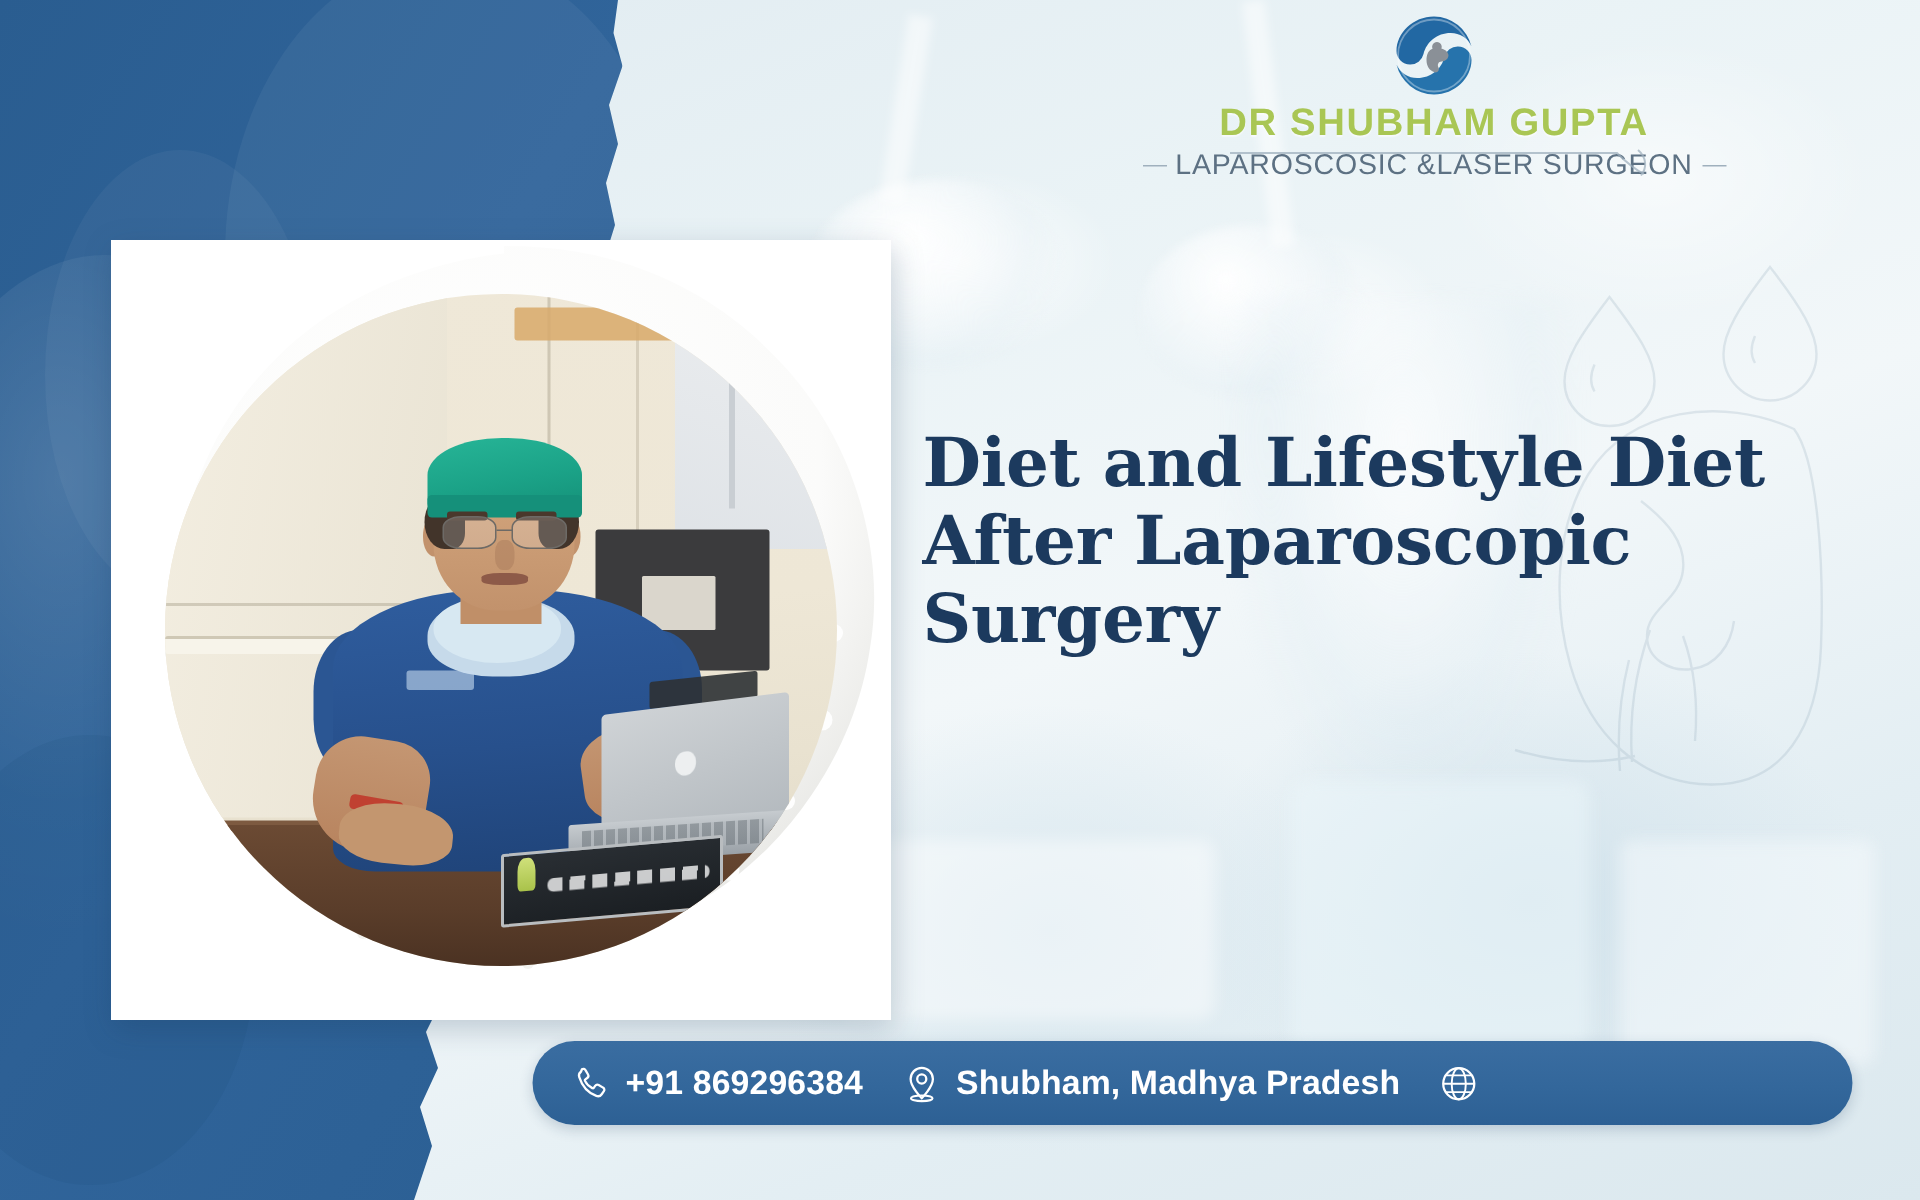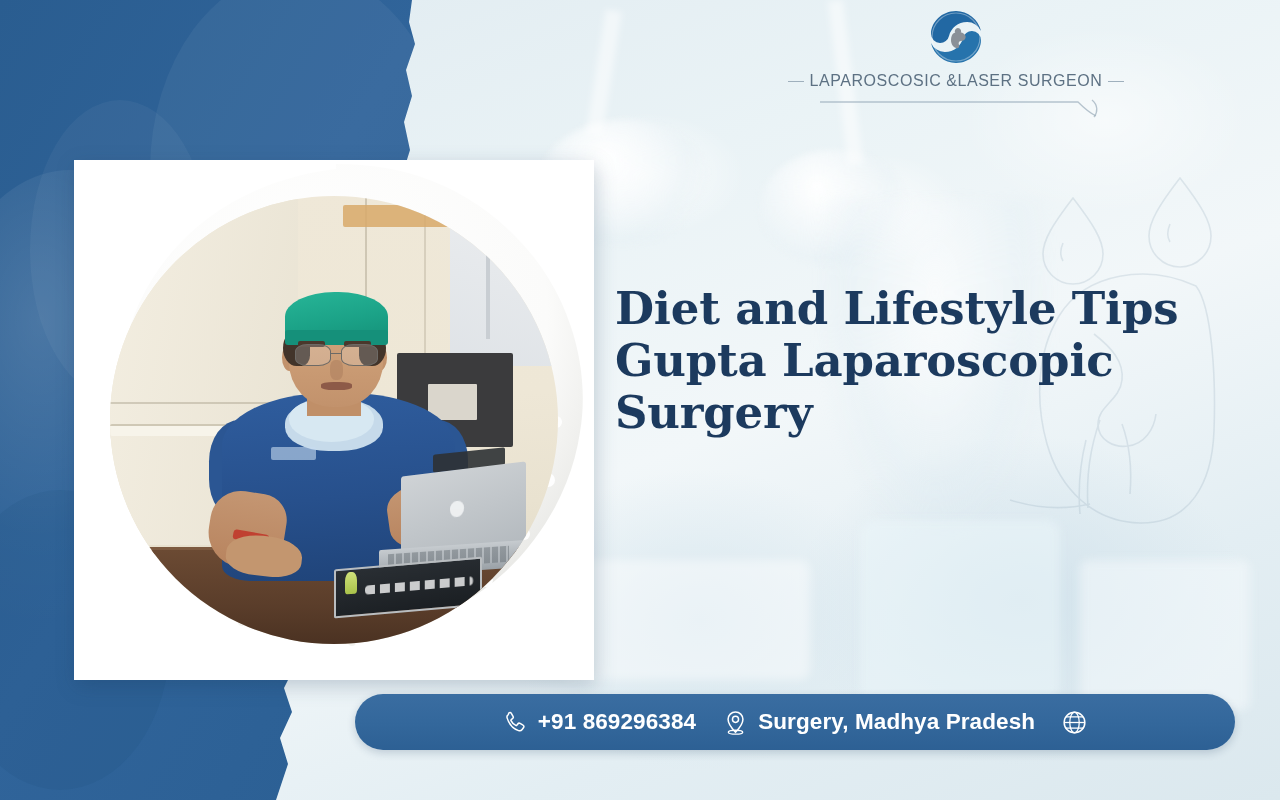--- a/index.html
+++ b/index.html
@@ -133,21 +133,21 @@
     font-family:"Liberation Sans", sans-serif;
     font-weight:bold; font-size:25.5px; letter-spacing:1.1px;
     color:#a9c654; line-height:1; margin-top:2px;
     text-shadow:0 1px 1px rgba(255,255,255,.6);
     white-space:nowrap;
   }
   .logo-tag-row { display:flex; align-items:center; justify-content:center; gap:6px; margin-top:4px; }
   .logo-rule { height:1px; background:#9fb0bd; flex:0 0 auto; }
   .logo-tag {
     font-family:"Liberation Sans", sans-serif;
-    font-size:16px; letter-spacing:.55px; color:#5d7183; white-space:nowrap;
+    font-size:19px; letter-spacing:.55px; color:#5d7183; white-space:nowrap;
   }
 
   
   .headline {
     position:absolute; left:615px; top:283px; width:620px;
   }
   .headline h1 {
     font-family:"DejaVu Serif", serif;
     font-weight:bold;
     font-size:45px; line-height:1.16;
@@ -159,21 +159,21 @@
     font-family:"DejaVu Serif", serif;
     font-size:23px; color:#2e4152; letter-spacing:.1px;
   }
 
   
   .contact-bar {
     position:absolute; left:355px; top:694px;
     height:56px; width:880px;
     background:linear-gradient(180deg,#3a6da1 0%, #33679b 55%, #2d6094 100%);
     border-radius:28px;
-    display:flex; align-items:center; justify-content:center;
+    display:flex; align-items:center; 
     gap:26px; padding:0 26px;
     box-shadow:0 3px 9px rgba(25,55,90,.2);
   }
   .contact-item { display:flex; align-items:center; gap:9px; }
   .contact-item .txt {
     color:#ffffff; font-size:22.5px; font-weight:bold;
     font-family:"Liberation Sans", sans-serif; letter-spacing:.1px; white-space:nowrap;
   }
   .ci-icon { flex:0 0 auto; display:block; }
 </style>
@@ -364,34 +364,35 @@
                  a9 9 0 0 1 -9 7 a9 9 0 0 1 -9 -9 c0 -12 11 -23 25 -23 z" fill="#17609e" opacity="0.95"></path>
         <path d="M31 57 a26 26 0 0 1 -25 -20 a15 15 0 0 0 14 9 c9 0 16 -6 18 -14
                  a9 9 0 0 1 9 -7 a9 9 0 0 1 9 9 c0 12 -11 23 -25 23 z" fill="#1b6ba8" opacity="0.95"></path>
         <circle cx="31" cy="31" r="24" fill="none" stroke="#ffffff" stroke-width="1.2" opacity="0.35"></circle>
 
         <path d="M33 22 a3.2 3.2 0 1 1 -0.1 0 z" fill="#8a9097"></path>
         <path d="M29 27 c4 -2 9 -1 11 2 c2 3 -1 6 -4 6 c-2 0 -3 2 -2 4
                  c1 2 -1 4 -3 3 c-3 -1 -5 -4 -5 -8 c0 -3 1 -6 3 -7 z" fill="#8a9097"></path>
       </svg>
     </div>
+    <div class="logo-name">DR SHUBHAM GUPTA</div>
     <div class="logo-tag-row">
       <div class="logo-rule" style="width:16px"></div>
       <div class="logo-tag">LAPAROSCOSIC &amp;LASER SURGEON</div>
       <div class="logo-rule" style="width:16px"></div>
     </div>
 
     <svg width="300" height="20" style="position:absolute;left:0;top:92px">
       <path d="M14 4 H272 c6 6 12 11 18 14" fill="none" stroke="#9fb0bd" stroke-width="1.3" opacity=".75"></path>
       <path d="M286 2 c6 5 6 12 2 17" fill="none" stroke="#9fb0bd" stroke-width="1.3" opacity=".75"></path>
     </svg>
   </div>
 
   <div class="headline">
-    <h1>Diet and Lifestyle Tips Gupta Laparoscopic Surgery</h1>
+    <h1>Diet and Lifestyle Diet After Laparoscopic Surgery</h1>
   </div>
 
   <div class="contact-bar">
 
     <div class="contact-item">
       <svg class="ci-icon" width="27" height="27" viewBox="0 0 24 24">
         <path d="M6.2 3.4 c0.7 -0.5 1.7 -0.3 2.1 0.5 l1.5 2.6 c0.4 0.7 0.2 1.6 -0.5 2.1
                  l-1.1 0.8 c-0.3 0.2 -0.4 0.6 -0.2 0.9 c0.9 1.9 2.4 3.4 4.3 4.3
                  c0.3 0.2 0.7 0.1 0.9 -0.2 l0.8 -1.1 c0.5 -0.7 1.4 -0.9 2.1 -0.5
                  l2.6 1.5 c0.8 0.4 1 1.4 0.5 2.1 l-1.3 1.8 c-0.7 1 -2 1.4 -3.2 1
@@ -400,21 +401,21 @@
       <span class="txt">+91 869296384</span>
     </div>
 
     <div class="contact-item">
       <svg class="ci-icon" width="27" height="27" viewBox="0 0 24 24">
         <path d="M12 2.6 a6.6 6.6 0 0 0 -6.6 6.6 c0 4.8 6.6 11.4 6.6 11.4
                  s6.6 -6.6 6.6 -11.4 A6.6 6.6 0 0 0 12 2.6 z" fill="none" stroke="#ffffff" stroke-width="1.35"></path>
         <circle cx="12" cy="9.2" r="2.7" fill="none" stroke="#ffffff" stroke-width="1.35"></circle>
         <ellipse cx="12" cy="20.6" rx="6.4" ry="1.7" fill="none" stroke="#ffffff" stroke-width="1.2"></ellipse>
       </svg>
-      <span class="txt">Surgery, Madhya Pradesh</span>
+      <span class="txt">Shubham, Madhya Pradesh</span>
     </div>
 
     <div class="contact-item">
       <svg class="ci-icon" width="27" height="27" viewBox="0 0 24 24">
         <circle cx="12" cy="12" r="9.2" fill="none" stroke="#ffffff" stroke-width="1.35"></circle>
         <ellipse cx="12" cy="12" rx="4.2" ry="9.2" fill="none" stroke="#ffffff" stroke-width="1.15"></ellipse>
         <line x1="2.8" y1="12" x2="21.2" y2="12" stroke="#ffffff" stroke-width="1.15"></line>
         <path d="M4.4 7 h15.2 M4.4 17 h15.2" fill="none" stroke="#ffffff" stroke-width="1.05"></path>
       </svg>
     </div>

